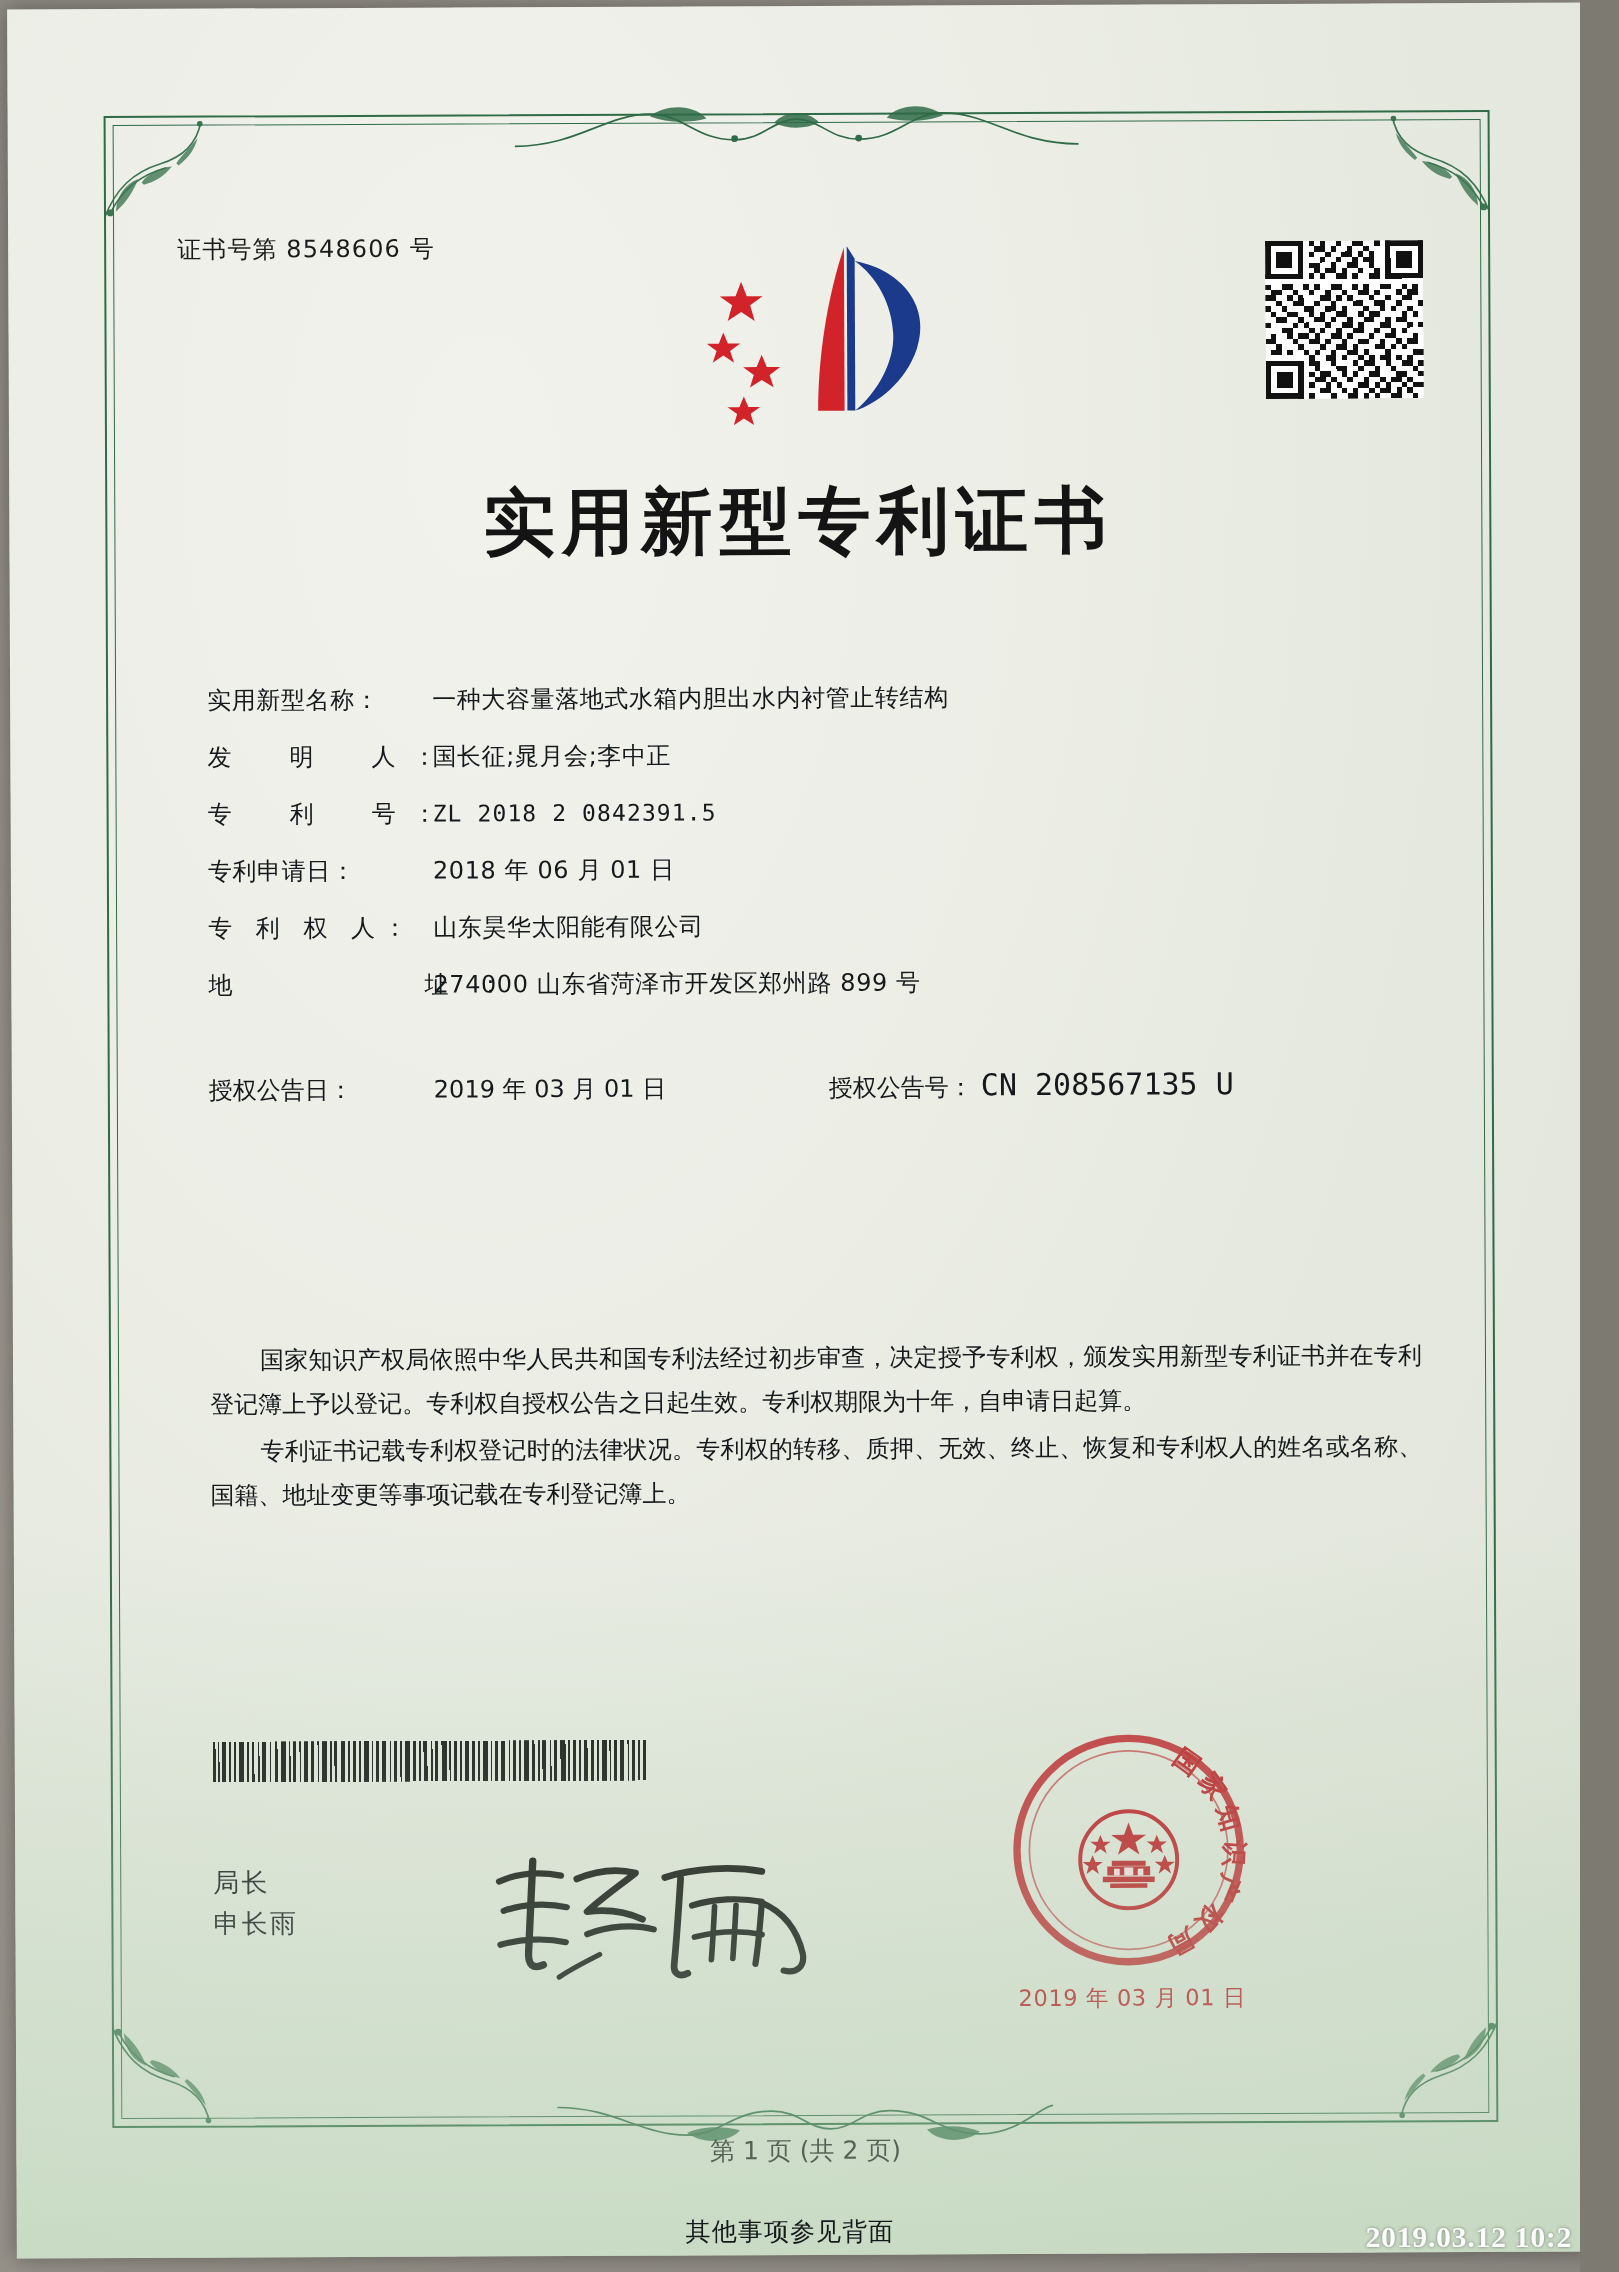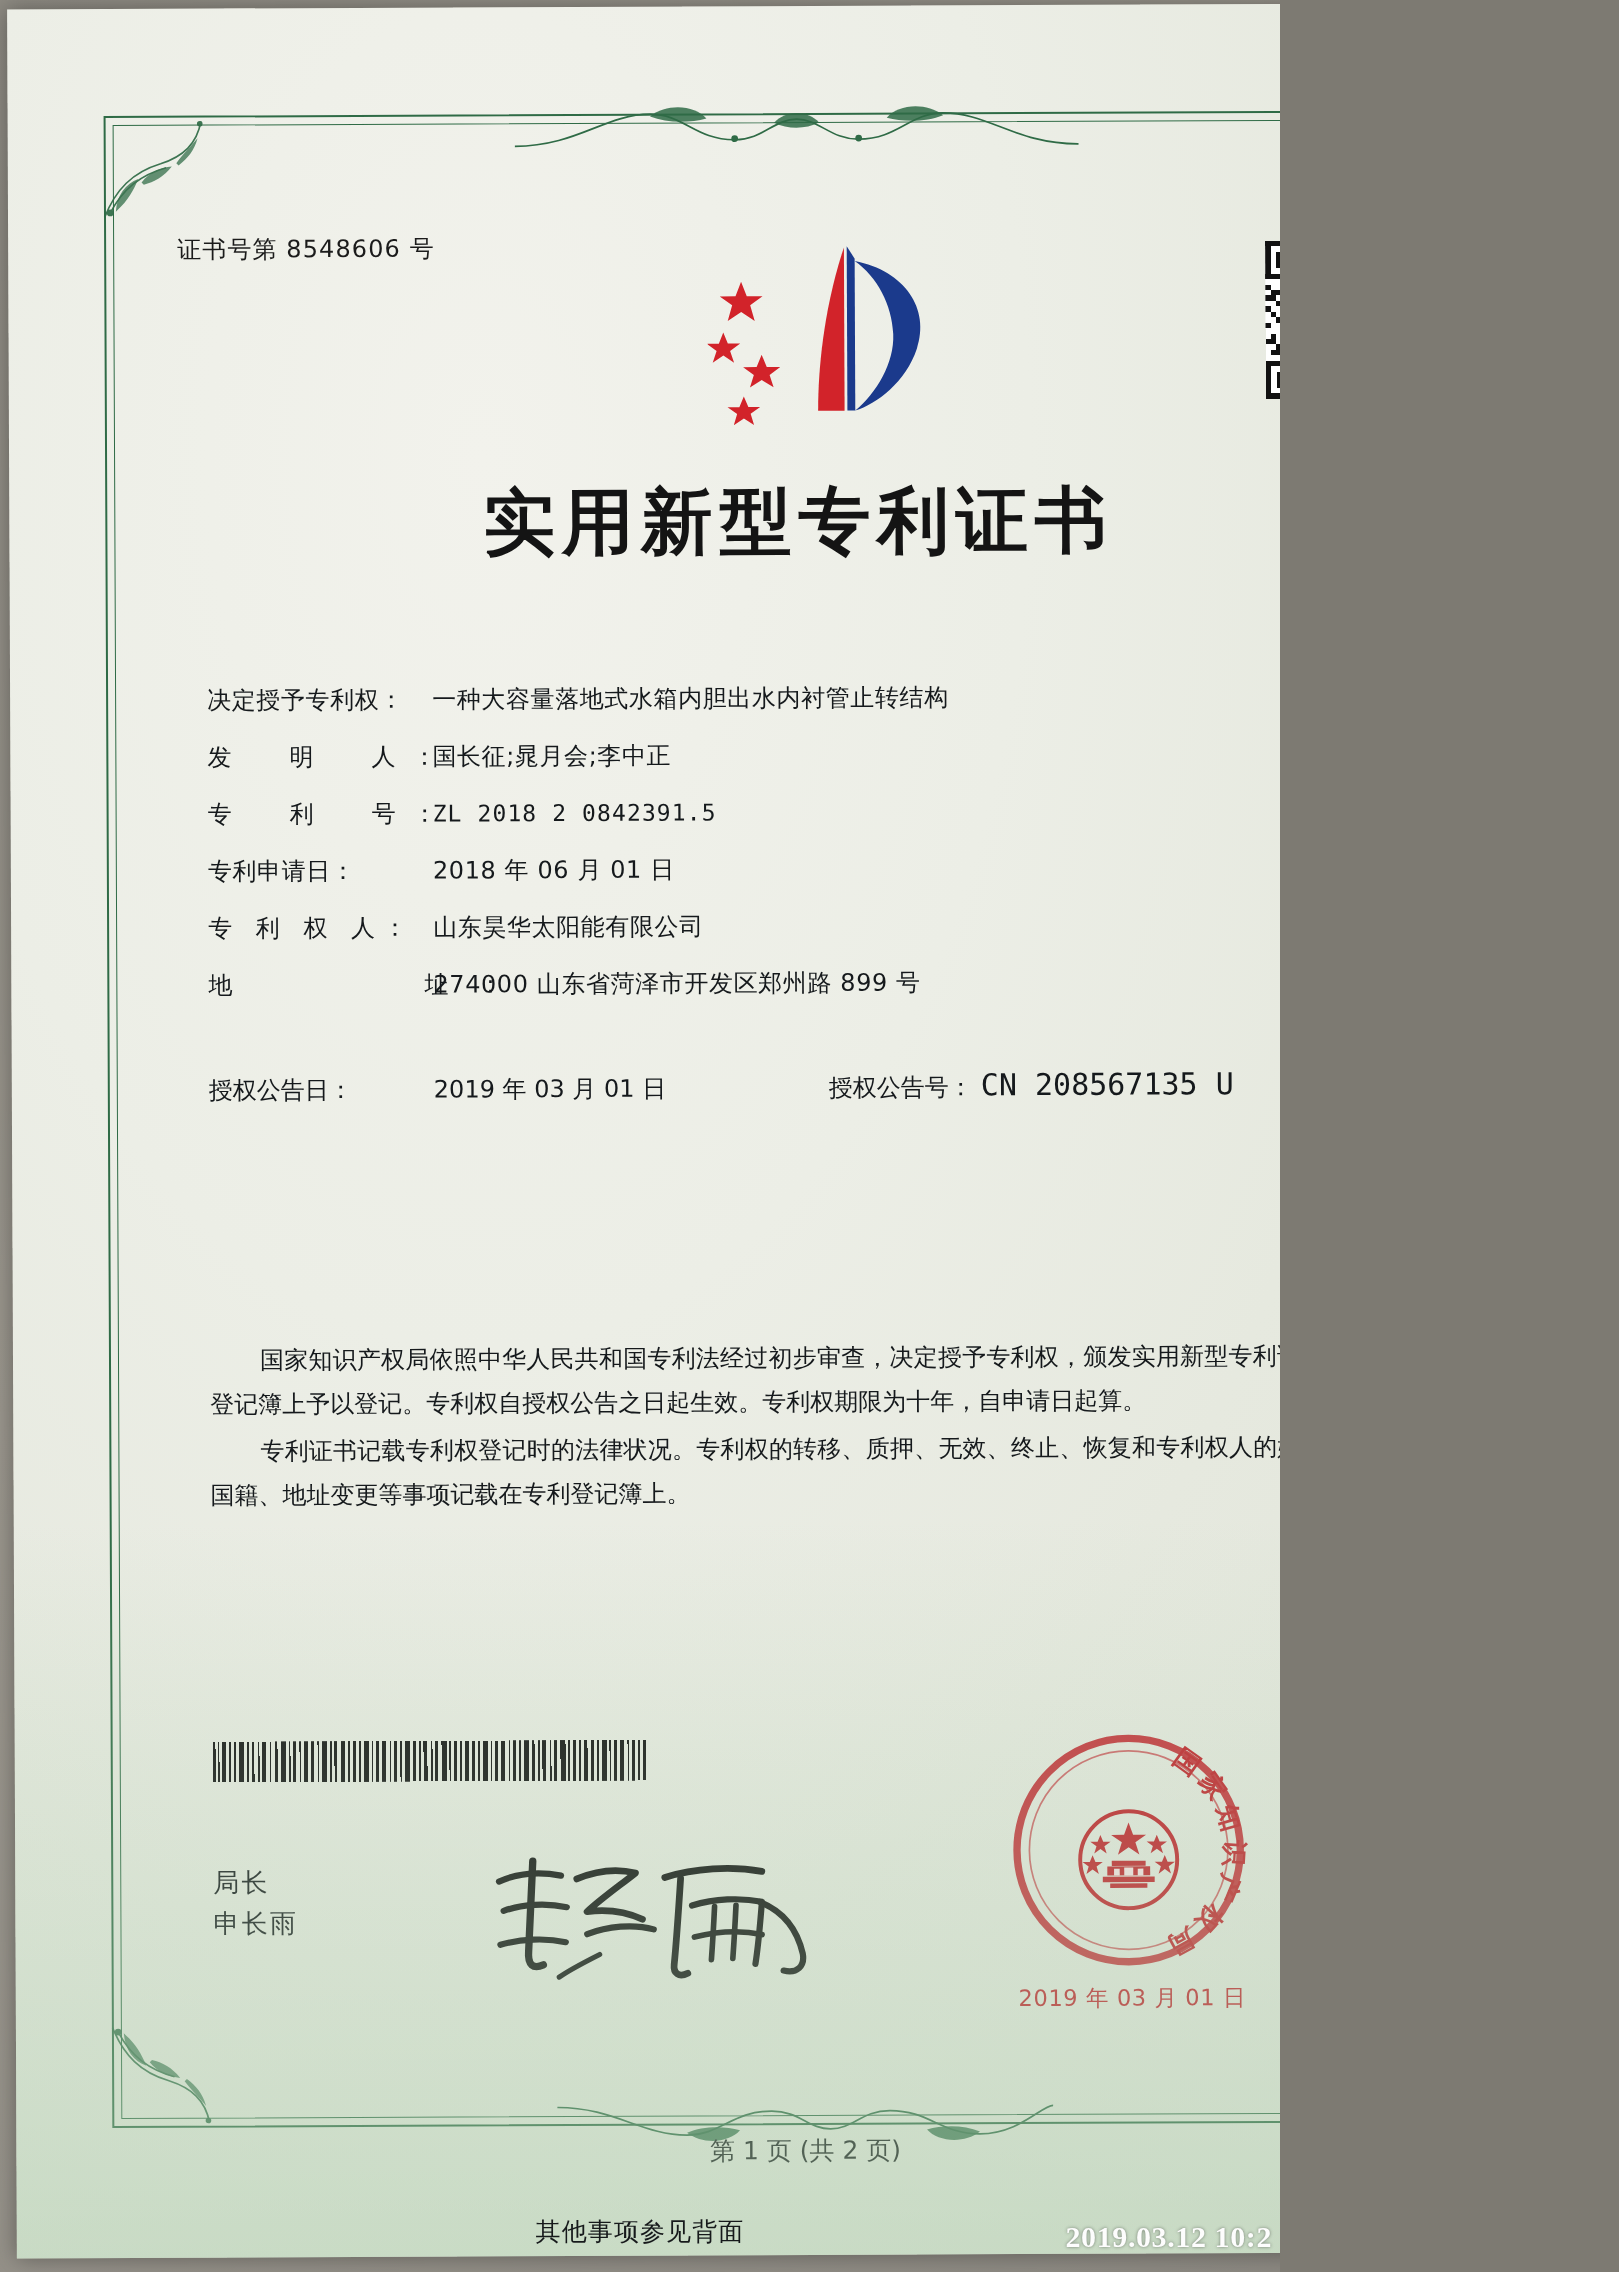--- a/index.html
+++ b/index.html
@@ -7,21 +7,21 @@
     padding: 0;
     background: #7d7a72;
   }
   body {
     width: 1620px;
     height: 2273px;
     font-family: "Liberation Serif", serif;
   }
   .page {
     position: relative;
-    width: 1280px;
+    width: 1580px;
     height: 2273px;
     background: linear-gradient(135deg, #8d8a82 0%, #9a968d 40%, #8a8780 100%);
     overflow: hidden;
   }
   
   .sheet {
     position: absolute;
     left: 12.4px;
     top: 5.6px;
     width: 1578px;
@@ -590,21 +590,21 @@
             <rect x="23" y="28" width="2" height="1"></rect>
             <rect x="27" y="28" width="1" height="1"></rect>
         </g>
       </svg>
     </div>
 
     <div class="title">实用新型专利证书</div>
 
     <div class="fields">
       <div class="field">
-        <span class="lbl">决定授予专利权：</span>
+        <span class="lbl">实用新型名称：</span>
         <span class="val">一种大容量落地式水箱内胆出水内衬管止转结构</span>
       </div>
       <div class="field">
         <span class="lbl sp1">发　明　人：</span>
         <span class="val">国长征;晁月会;李中正</span>
       </div>
       <div class="field">
         <span class="lbl sp1">专　利　号：</span>
         <span class="val mono">ZL 2018 2 0842391.5</span>
       </div>

